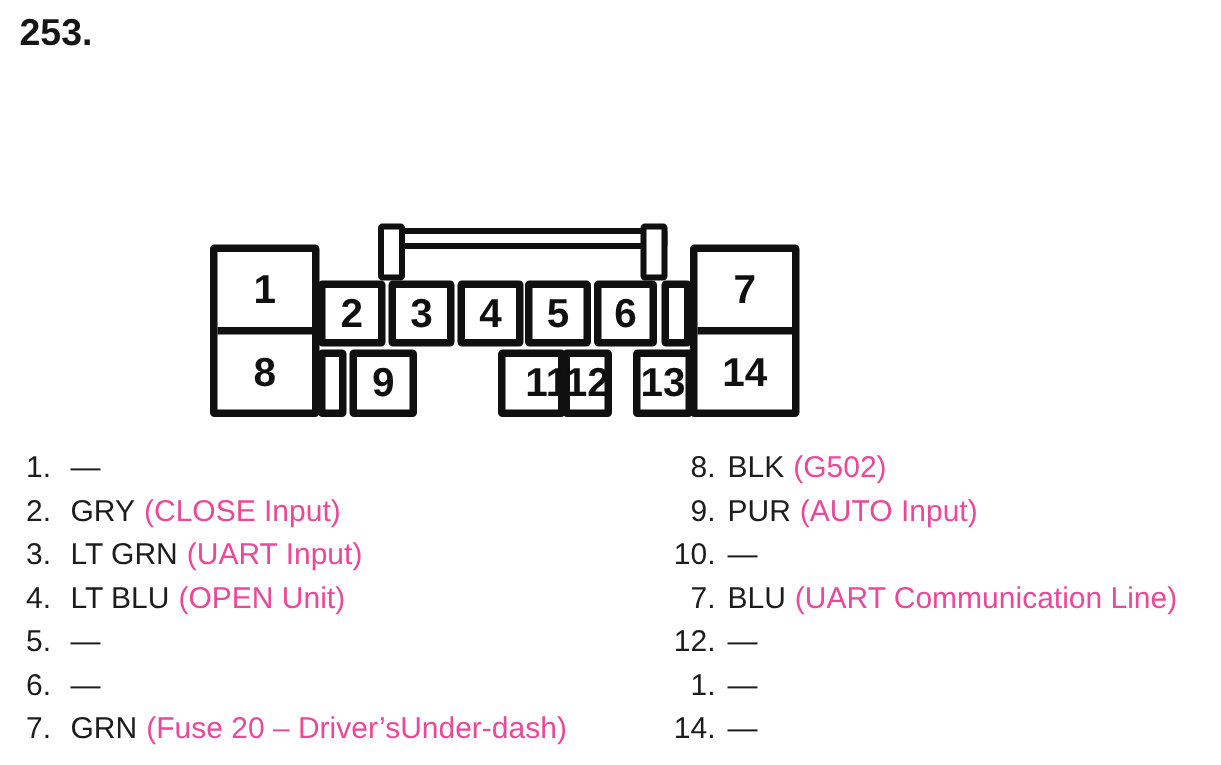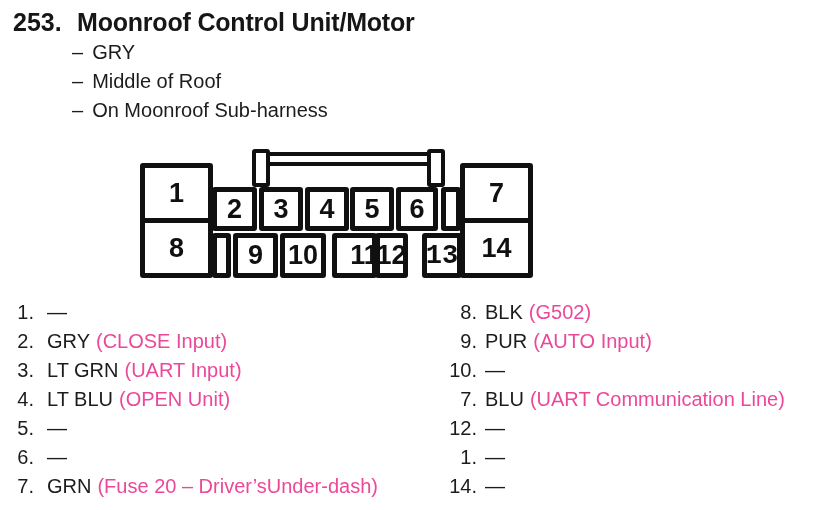--- a/index.html
+++ b/index.html
@@ -63,54 +63,42 @@
   .c3  { left: 259px; width: 44px; }
   .c4  { left: 305px; width: 44px; }
   .c5  { left: 350px; width: 44px; }
   .c6  { left: 396px; width: 42px; }
   .cnr { left: 441px; width: 20px; }
   .cbl { left: 212px; width: 19px; }
   .c9  { left: 233px; width: 45px; }
   .c10 { left: 280px; width: 46px; }
   .c11 { left: 332px; width: 45px; padding-left: 20px; }
   .c12 { left: 375px; width: 33px; }
-  .c13 { left: 422px; width: 40px; font-family: Liberation Mono, monospace; }
+  .c13 { left: 422px; width: 40px; }
 
   
   .plist { position: absolute; top: 301px; }
   .plist-left  { left: 12px; }
   .plist-right { left: 420px; }
   .prow { height: 29px; display: flex; align-items: baseline; font-size: 20px; white-space: nowrap; }
   .pnum { text-align: right; color: #1c1c1c; flex: none; }
   .plist-left  .pnum { width: 22px; margin-right: 13px; }
   .plist-right .pnum { width: 57px; margin-right: 8px; }
   .pwire { color: #1c1c1c; }
   .pnote { color: #ec4899; margin-left: 6px; }
 </style>
 </head>
 <body>
 
 <div class="canvas">
 
   <div class="heading">
     <span class="sec-num">253.</span>
-    <span class="sec-title">Moonroof Control Unit/Motor</span>
-  </div>
-
-  <div class="bullets">
-    <div class="bullet">
-      <span class="bdash">–</span><span>GRY</span>
-    </div>
-    <div class="bullet">
-      <span class="bdash">–</span><span>Middle of Roof</span>
-    </div>
-    <div class="bullet">
-      <span class="bdash">–</span><span>On Moonroof Sub-harness</span>
-    </div>
-  </div>
+  </div>
+
 
   <div class="diagram">
     <div class="shape bridge"></div>
     <div class="shape tab tab-l"></div>
     <div class="shape tab tab-r"></div>
 
     <div class="shape bigcol bigcol-l">
       <div class="half">1</div>
       <div class="coldiv"></div>
       <div class="half">8</div>
@@ -124,21 +112,20 @@
 
     <div class="shape cell row-mid c2">2</div>
     <div class="shape cell row-mid c3">3</div>
     <div class="shape cell row-mid c4">4</div>
     <div class="shape cell row-mid c5">5</div>
     <div class="shape cell row-mid c6">6</div>
     <div class="shape cell row-mid cnr"></div>
 
     <div class="shape cell row-bot cbl"></div>
     <div class="shape cell row-bot c9">9</div>
-    <div class="shape cell row-bot c10">10</div>
     <div class="shape cell row-bot c11">11</div>
     <div class="shape cell row-bot c12">12</div>
     <div class="shape cell row-bot c13">13</div>
   </div>
 
   <div class="plist plist-left">
     <div class="prow">
       <span class="pnum">1.</span>
       <span class="pwire">—</span>
       <span class="pnote"></span>

